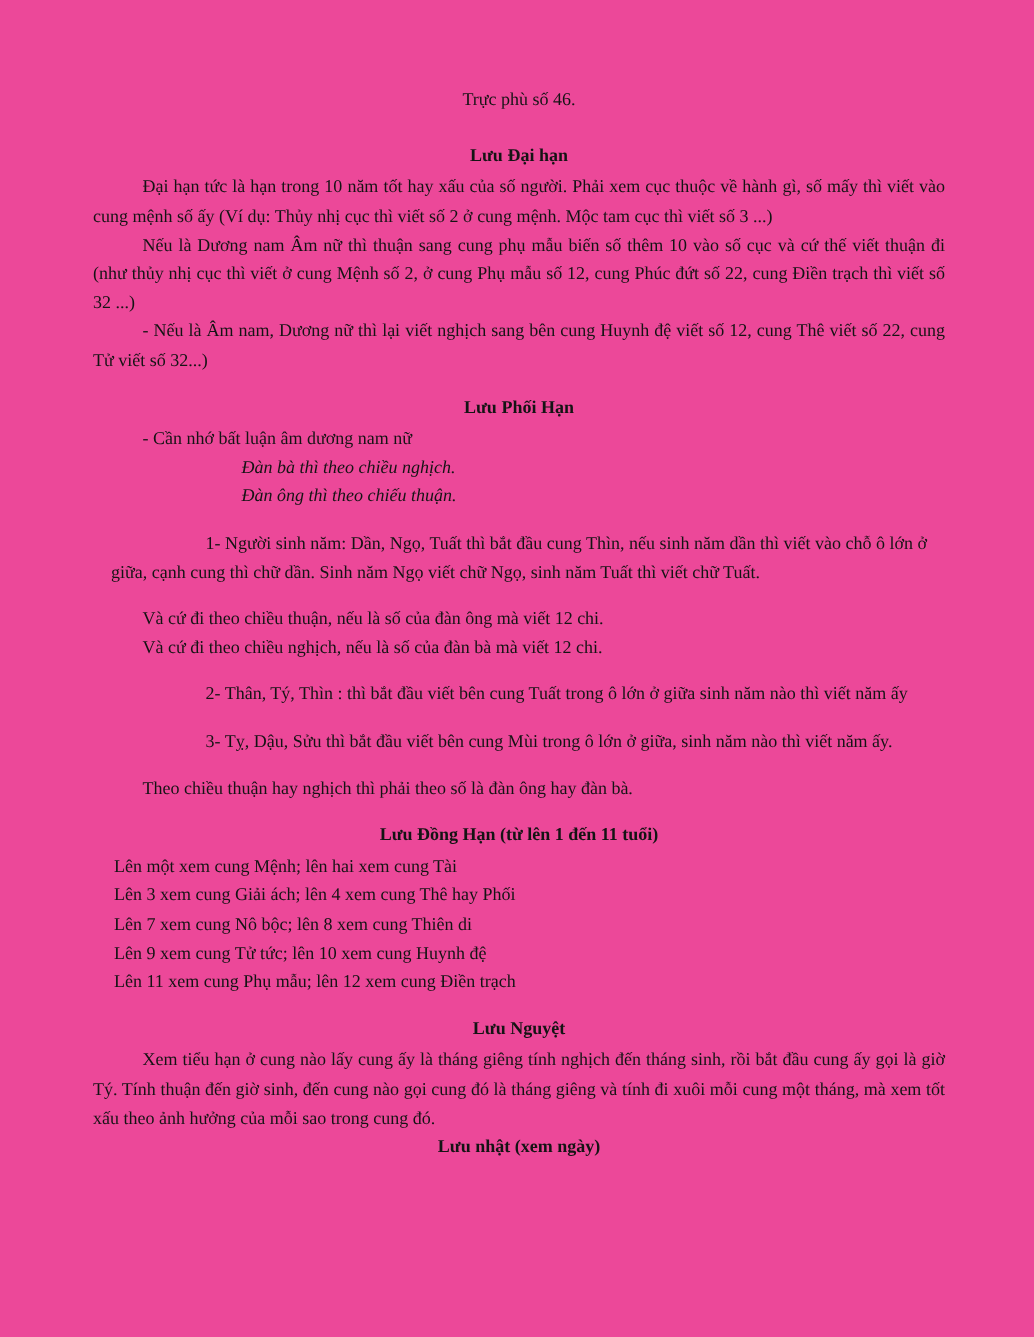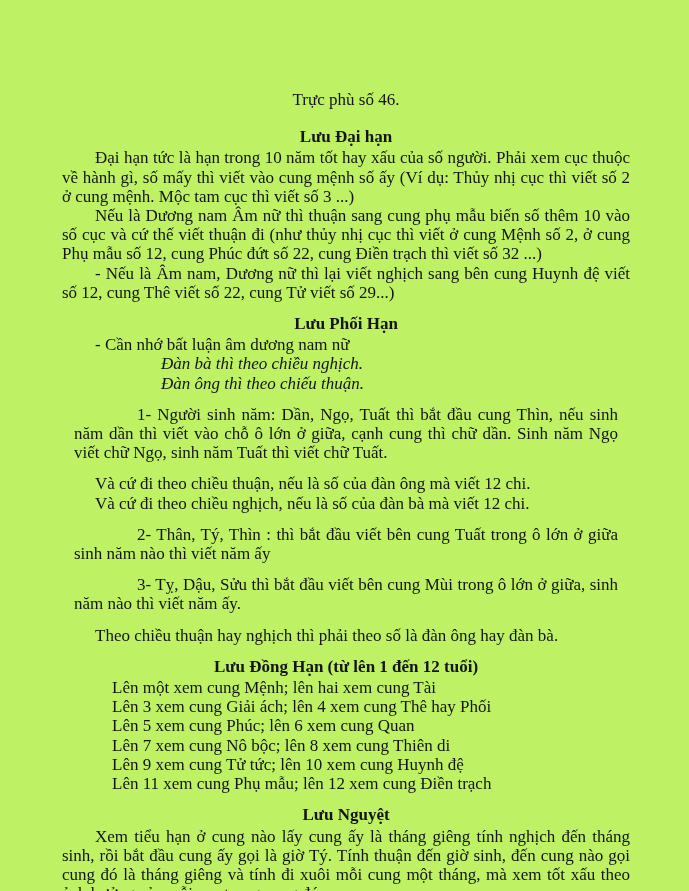--- a/index.html
+++ b/index.html
@@ -5,26 +5,26 @@
   html, body {
     margin: 0;
     padding: 0;
     background: #e8e8e8;
   }
   .page {
     position: relative;
     width: 689px;
     height: 891px;
     margin: 0 auto;
-    background: #bef264;
+    background: #ec4899;
     overflow: hidden;
     box-sizing: border-box;
-    padding: 90px 59px 0 62px;
+    padding: 57px 59px 0 62px;
     font-family: "Liberation Serif", "DejaVu Serif", serif;
-    font-size: 17px;
+    font-size: 12px;
     line-height: 19.2px;
     color: #141414;
   }
   .b-title {
     text-align: center;
     margin: 0 0 18px 0;
   }
   .b-heading {
     text-align: center;
     font-weight: bold;
@@ -43,47 +43,46 @@
   .b-numbered {
     margin: 12px;
     text-align: justify;
     text-indent: 63px;
   }
   .b-italic {
     margin: 0 0 0 99px;
     font-style: italic;
   }
   .b-line {
-    margin: 0 0 0 50px;
+    margin: 0 0 0 14px;
   }
 </style>
 </head>
 <body>
 
 <div class="page">
   <div id="doc">
       <p class="b-title">Trực phù số 46.</p>
       <p class="b-heading">Lưu Đại hạn</p>
       <p class="b-para">Đại hạn tức là hạn trong 10 năm tốt hay xấu của số người. Phải xem cục thuộc về hành gì, số mấy thì viết vào cung mệnh số ấy (Ví dụ: Thủy nhị cục thì viết số 2 ở cung mệnh. Mộc tam cục thì viết số 3 ...)</p>
       <p class="b-para">Nếu là Dương nam Âm nữ thì thuận sang cung phụ mẫu biến số thêm 10 vào số cục và cứ thế viết thuận đi (như thủy nhị cục thì viết ở cung Mệnh số 2, ở cung Phụ mẫu số 12, cung Phúc đứt số 22, cung Điền trạch thì viết số 32 ...)</p>
-      <p class="b-para">- Nếu là Âm nam, Dương nữ thì lại viết nghịch sang bên cung Huynh đệ viết số 12, cung Thê viết số 22, cung Tử viết số 29...)</p>
+      <p class="b-para">- Nếu là Âm nam, Dương nữ thì lại viết nghịch sang bên cung Huynh đệ viết số 12, cung Thê viết số 22, cung Tử viết số 32...)</p>
       <p class="b-heading">Lưu Phối Hạn</p>
       <p class="b-para">- Cần nhớ bất luận âm dương nam nữ</p>
       <p class="b-italic">Đàn bà thì theo chiều nghịch.</p>
       <p class="b-italic">Đàn ông thì theo chiếu thuận.</p>
       <p class="b-numbered">1- Người sinh năm: Dần, Ngọ, Tuất thì bắt đầu cung Thìn, nếu sinh năm dần thì viết vào chỗ ô lớn ở giữa, cạnh cung thì chữ dần. Sinh năm Ngọ viết chữ Ngọ, sinh năm Tuất thì viết chữ Tuất.</p>
       <p class="b-para">Và cứ đi theo chiều thuận, nếu là số của đàn ông mà viết 12 chi.</p>
       <p class="b-para">Và cứ đi theo chiều nghịch, nếu là số của đàn bà mà viết 12 chi.</p>
       <p class="b-numbered">2- Thân, Tý, Thìn : thì bắt đầu viết bên cung Tuất trong ô lớn ở giữa sinh năm nào thì viết năm ấy</p>
       <p class="b-numbered">3- Tỵ, Dậu, Sửu thì bắt đầu viết bên cung Mùi trong ô lớn ở giữa, sinh năm nào thì viết năm ấy.</p>
       <p class="b-para">Theo chiều thuận hay nghịch thì phải theo số là đàn ông hay đàn bà.</p>
-      <p class="b-heading">Lưu Đồng Hạn (từ lên 1 đến 12 tuổi)</p>
+      <p class="b-heading">Lưu Đồng Hạn (từ lên 1 đến 11 tuổi)</p>
       <p class="b-line">Lên một xem cung Mệnh; lên hai xem cung Tài</p>
       <p class="b-line">Lên 3 xem cung Giải ách; lên 4 xem cung Thê hay Phối</p>
-      <p class="b-line">Lên 5 xem cung Phúc; lên 6 xem cung Quan</p>
       <p class="b-line">Lên 7 xem cung Nô bộc; lên 8 xem cung Thiên di</p>
       <p class="b-line">Lên 9 xem cung Tử tức; lên 10 xem cung Huynh đệ</p>
       <p class="b-line">Lên 11 xem cung Phụ mẫu; lên 12 xem cung Điền trạch</p>
       <p class="b-heading">Lưu Nguyệt</p>
       <p class="b-para">Xem tiểu hạn ở cung nào lấy cung ấy là tháng giêng tính nghịch đến tháng sinh, rồi bắt đầu cung ấy gọi là giờ Tý. Tính thuận đến giờ sinh, đến cung nào gọi cung đó là tháng giêng và tính đi xuôi mỗi cung một tháng, mà xem tốt xấu theo ảnh hưởng của mỗi sao trong cung đó.</p>
       <p class="b-heading-tight">Lưu nhật (xem ngày)</p>
     </div>
 </div>
 
 </body></html>

